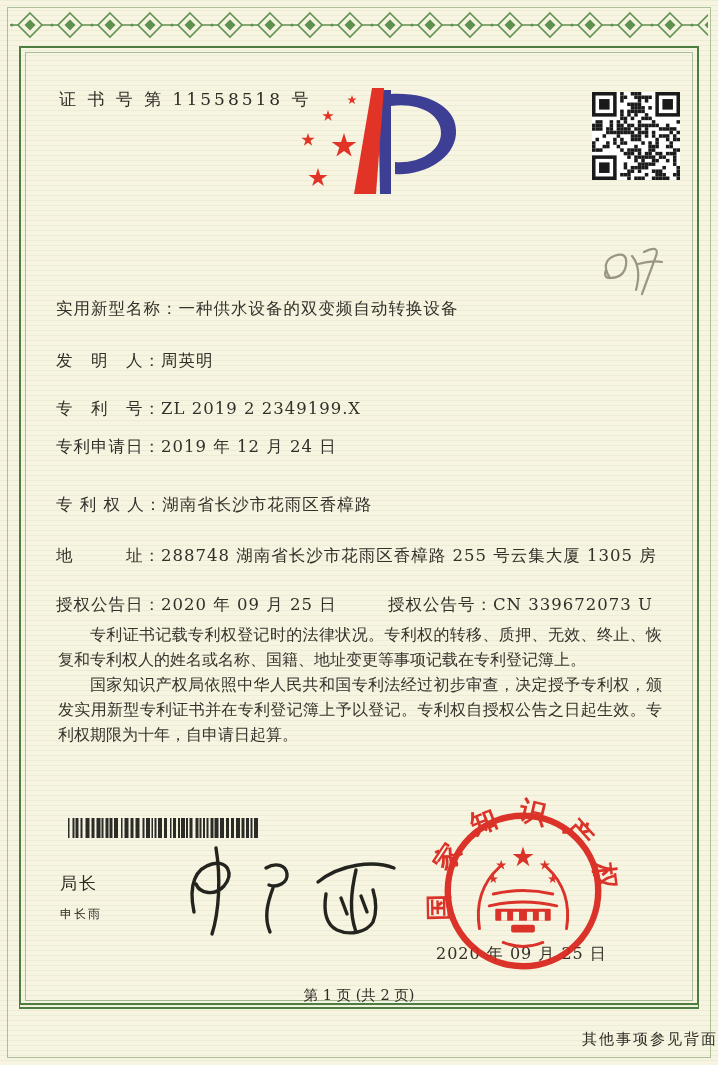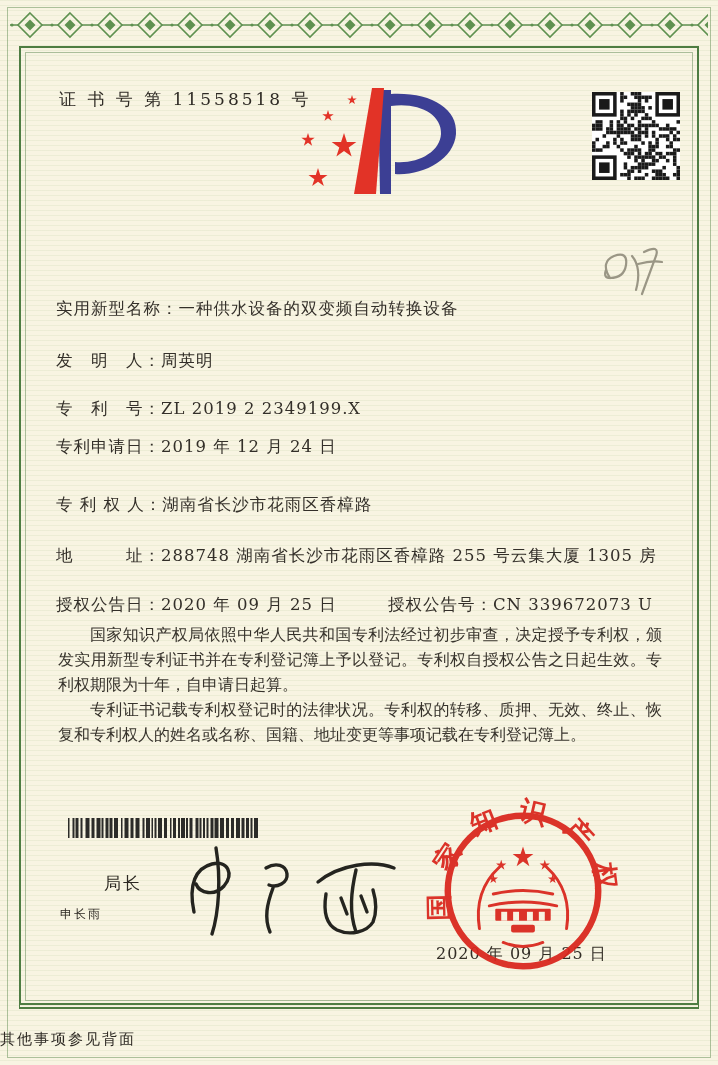--- a/index.html
+++ b/index.html
@@ -25,27 +25,27 @@
   .field-row{position:absolute;left:0;font-size:16.5px;white-space:nowrap;color:#332f29;}
   .field-label{letter-spacing:1px;}
   .field-value{letter-spacing:1px;}
   .row1{top:2px}.row2{top:54px}.row3{top:102px}.row4{top:140px}
   .row5{top:198px}.row6{top:249px}.row7{top:298px}
   .grant-no{position:absolute;left:332px;top:0;}
   .body-text{position:absolute;left:58px;top:622px;width:604px;font-size:16px;line-height:25px;
     color:#37332c;text-align:justify;}
   .body-text p{margin:0;text-indent:2em;}
   .barcode{position:absolute;left:64px;top:816px;width:202px;height:24px;}
-  .director-label{position:absolute;left:60px;top:872px;font-size:17px;letter-spacing:2px;color:#2c2822;margin-left:44px;}
+  .director-label{position:absolute;left:60px;top:872px;font-size:17px;letter-spacing:2px;color:#2c2822;}
   .director-name{position:absolute;left:60px;top:906px;font-size:12px;letter-spacing:2px;color:#2c2822;}
   .signature{position:absolute;left:160px;top:838px;width:250px;height:110px;}
   .seal-date{position:absolute;left:436px;top:944px;width:180px;font-size:16px;letter-spacing:1px;color:#332e26;}
   .seal{position:absolute;left:424px;top:792px;width:198px;height:198px;opacity:0.93;}
   .page-info{position:absolute;left:0;top:986px;width:100%;text-align:center;font-size:14.5px;color:#2e2a24;}
-  .back-note{position:absolute;left:0;top:1030px;width:100%;text-align:left;font-size:15px;letter-spacing:2px;color:#2e2a24;}
+  .back-note{position:absolute;left:0;top:1030px;width:100%;text-align:right;font-size:15px;letter-spacing:2px;color:#2e2a24;}
 </style>
 </head>
 <body>
 
 <div class="page">
 
   <svg class="ornament" viewBox="0 0 698 32" preserveAspectRatio="none">
     <defs>
       <pattern id="orn" width="40" height="32" patternUnits="userSpaceOnUse">
         <path d="M20,4 L32,16 L20,28 L8,16 Z" fill="none" stroke="#5f9150" stroke-width="1.6"></path>
@@ -339,22 +339,22 @@
     </div>
     <div class="field-row row7">
       <span class="field-label">授权公告日：</span><span class="field-value">2020 年 09 月 25 日</span>
       <span class="grant-no">
         <span class="field-label">授权公告号：</span><span class="field-value">CN 339672073 U</span>
       </span>
     </div>
   </div>
 
   <div class="body-text">
+    <p>专利证书记载专利权登记时的法律状况。专利权的转移、质押、无效、终止、恢复和专利权人的姓名或名称、国籍、地址变更等事项记载在专利登记簿上。</p>
     <p>国家知识产权局依照中华人民共和国专利法经过初步审查，决定授予专利权，颁发实用新型专利证书并在专利登记簿上予以登记。专利权自授权公告之日起生效。专利权期限为十年，自申请日起算。</p>
-    <p>专利证书记载专利权登记时的法律状况。专利权的转移、质押、无效、终止、恢复和专利权人的姓名或名称、国籍、地址变更等事项记载在专利登记簿上。</p>
   </div>
 
   <svg class="barcode" viewBox="0 0 202 24" preserveAspectRatio="none">
     <g id="bc-bars" fill="#2b2b28">
         <rect x="4" y="2" width="1.5" height="20"></rect>
         <rect x="8.5" y="2" width="2" height="20"></rect>
         <rect x="11.5" y="2" width="3" height="20"></rect>
         <rect x="16.5" y="2" width="2" height="20"></rect>
         <rect x="21.5" y="2" width="4" height="20"></rect>
         <rect x="27.5" y="2" width="3" height="20"></rect>
@@ -438,15 +438,16 @@
       </g>
       <rect x="72" y="118" width="56" height="12" rx="1"></rect>
       <rect x="78" y="121" width="6" height="9" fill="#f8f4e2"></rect>
       <rect x="90" y="121" width="6" height="9" fill="#f8f4e2"></rect>
       <rect x="104" y="121" width="6" height="9" fill="#f8f4e2"></rect>
       <rect x="116" y="121" width="6" height="9" fill="#f8f4e2"></rect>
       <rect x="88" y="134" width="24" height="8" rx="2"></rect>
     </g>
   </svg>
 
+  <div class="page-info">第 1 页 (共 2 页)</div>
   <div class="back-note">其他事项参见背面</div>
 
 </div>
 
 </body></html>

